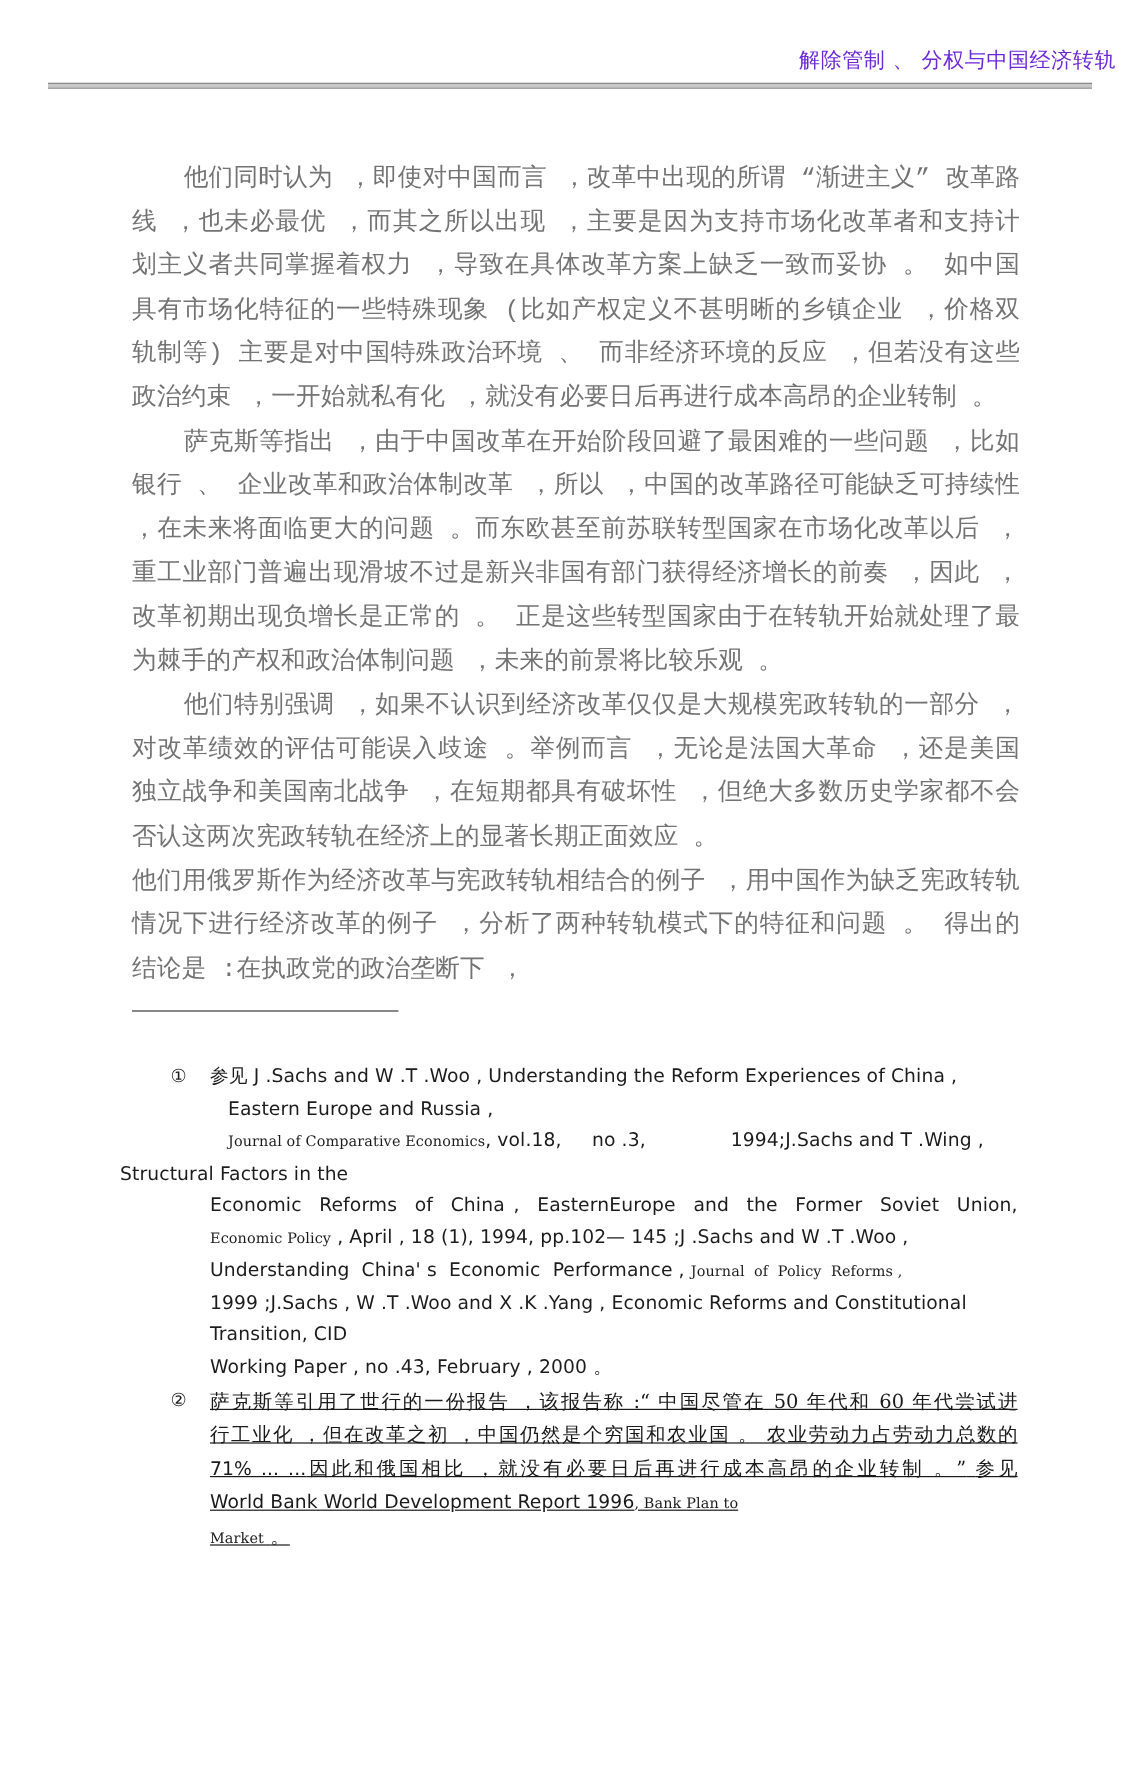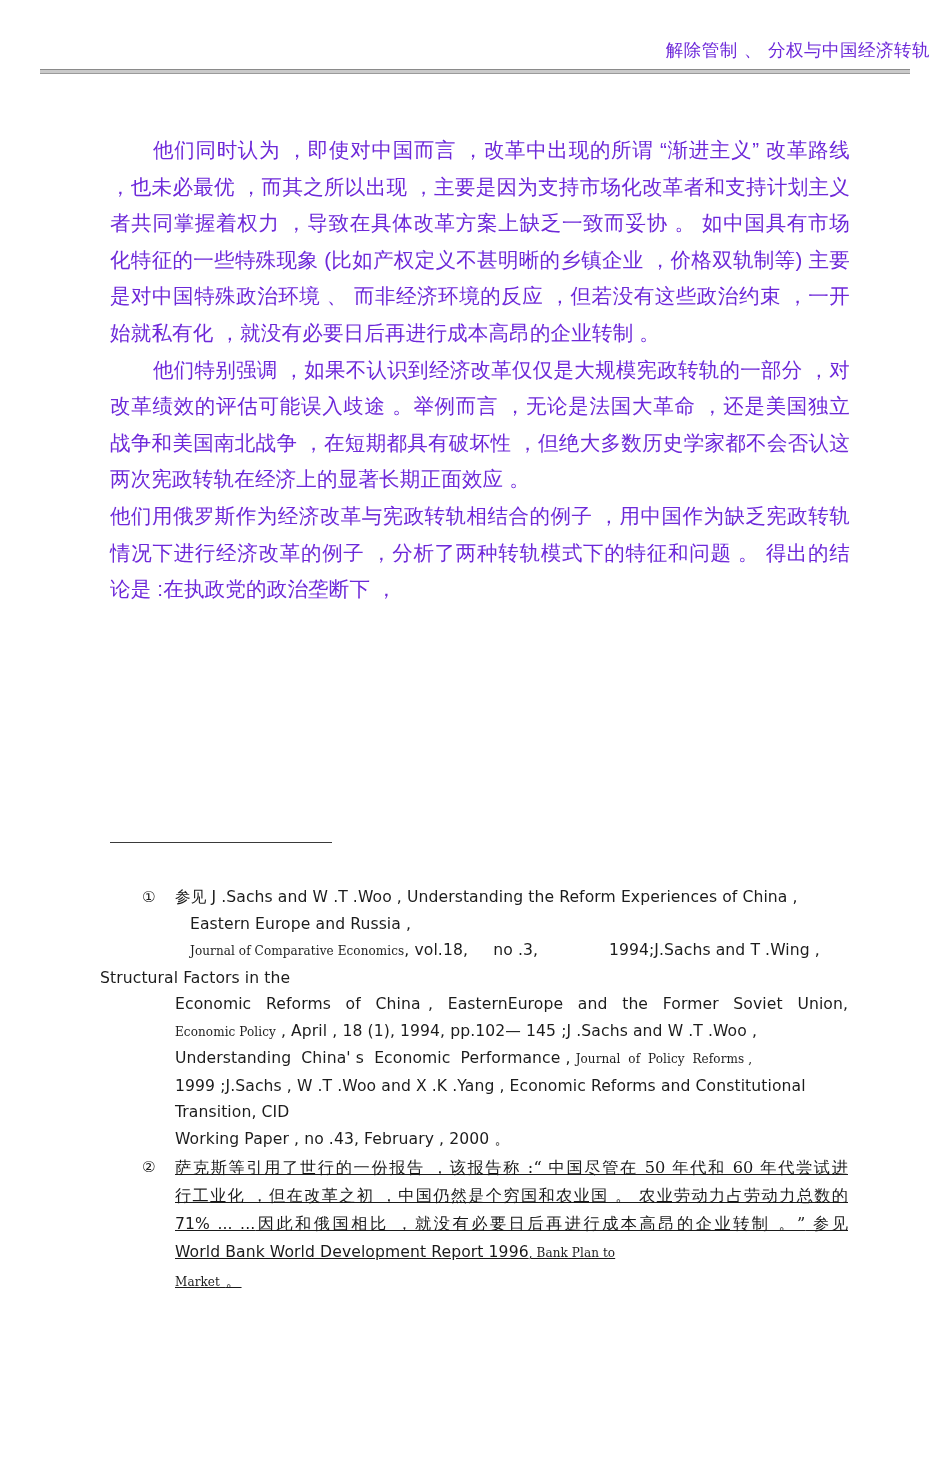--- a/index.html
+++ b/index.html
@@ -50,26 +50,26 @@
   }
 
   
   .body-block {
     position: absolute;
     top: 132px;
     left: 110px;
     width: 740px;
   }
   .para {
-    font-family: Liberation Sans, sans-serif;
+    font-family: Liberation Mono, monospace;
     font-size: 20.5px;
     line-height: 36.6px;
     text-align: justify;
     text-align-last: left;
-    color: #6d28d9;
+    color: #737373;
     margin: 0;
     letter-spacing: 0.2px;
   }
   .para.indent {
     text-indent: 2.1em;
   }
 
   
   .fn-rule {
     position: absolute;
@@ -149,20 +149,21 @@
 
 <div class="page">
 
   <div class="running-head">
     <div class="running-head-text">解除管制 、 分权与中国经济转轨</div>
     <div class="head-rule"></div>
   </div>
 
   <div class="body-block">
     <p class="para indent">他们同时认为 ，即使对中国而言 ，改革中出现的所谓 “渐进主义” 改革路线 ，也未必最优 ，而其之所以出现 ，主要是因为支持市场化改革者和支持计划主义者共同掌握着权力 ，导致在具体改革方案上缺乏一致而妥协 。 如中国具有市场化特征的一些特殊现象 (比如产权定义不甚明晰的乡镇企业 ，价格双轨制等) 主要是对中国特殊政治环境 、 而非经济环境的反应 ，但若没有这些政治约束 ，一开始就私有化 ，就没有必要日后再进行成本高昂的企业转制 。</p>
+    <p class="para indent">萨克斯等指出 ，由于中国改革在开始阶段回避了最困难的一些问题 ，比如银行 、 企业改革和政治体制改革 ，所以 ，中国的改革路径可能缺乏可持续性 ，在未来将面临更大的问题 。而东欧甚至前苏联转型国家在市场化改革以后 ，重工业部门普遍出现滑坡不过是新兴非国有部门获得经济增长的前奏 ，因此 ，改革初期出现负增长是正常的 。 正是这些转型国家由于在转轨开始就处理了最为棘手的产权和政治体制问题 ，未来的前景将比较乐观 。</p>
     <p class="para indent">他们特别强调 ，如果不认识到经济改革仅仅是大规模宪政转轨的一部分 ，对改革绩效的评估可能误入歧途 。举例而言 ，无论是法国大革命 ，还是美国独立战争和美国南北战争 ，在短期都具有破坏性 ，但绝大多数历史学家都不会否认这两次宪政转轨在经济上的显著长期正面效应 。</p>
     <p class="para">他们用俄罗斯作为经济改革与宪政转轨相结合的例子 ，用中国作为缺乏宪政转轨情况下进行经济改革的例子 ，分析了两种转轨模式下的特征和问题 。 得出的结论是 :在执政党的政治垄断下 ，</p>
   </div>
 
   <div class="fn-rule"></div>
 
   <div class="footnotes">
 
     <div class="fn">
       <span class="fn-marker">①</span>

